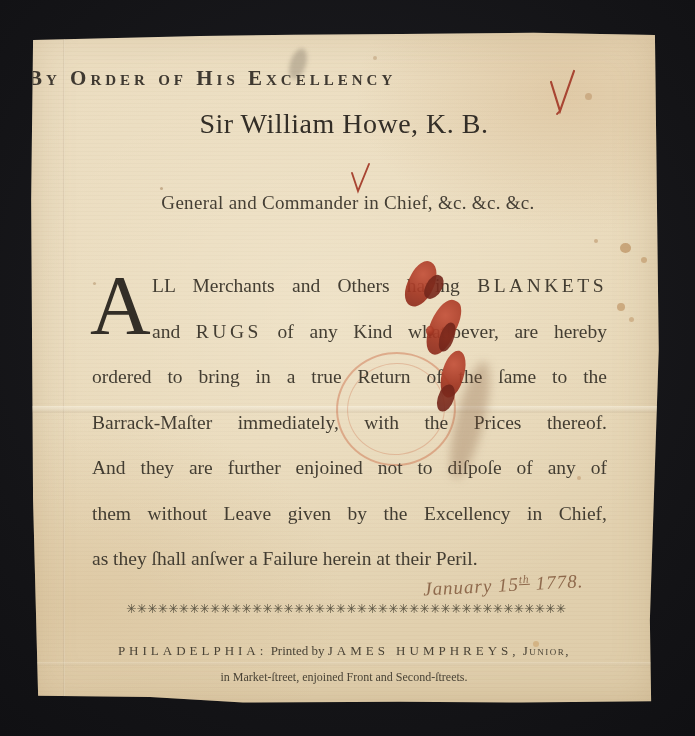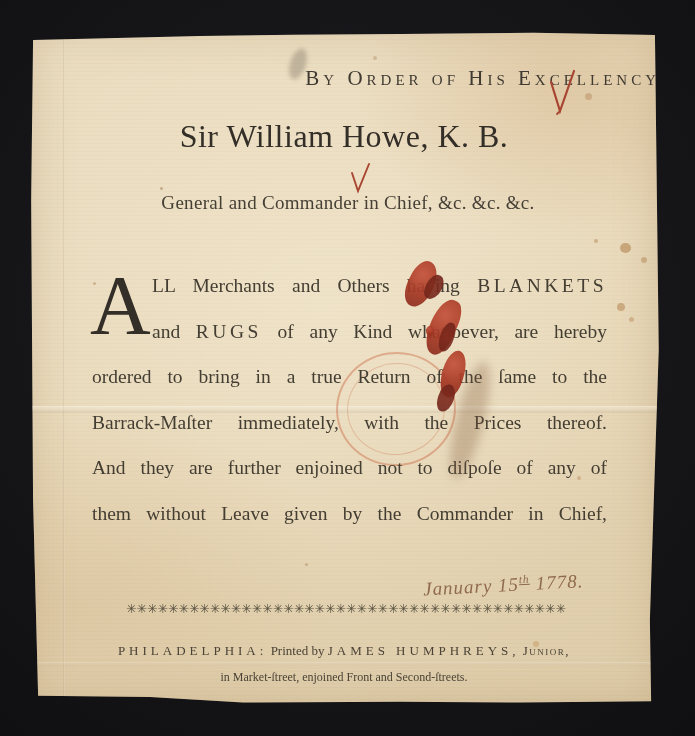--- a/index.html
+++ b/index.html
@@ -28,26 +28,26 @@
     background:linear-gradient(90deg, rgba(120,95,65,0.16), rgba(255,250,235,0.25));}
   .crease-h{position:absolute;left:0;top:380px;width:100%;height:7px;
     background:linear-gradient(180deg, rgba(255,252,240,0.45), rgba(120,95,65,0.10));}
   .crease-h2{position:absolute;left:0;top:636px;width:100%;height:4px;
     background:linear-gradient(180deg, rgba(255,252,240,0.22), rgba(120,95,65,0.07));}
   .spot{position:absolute;border-radius:50%;}
   .smudge-gray{position:absolute;left:262px;top:22px;width:16px;height:32px;border-radius:50%;
     background:rgba(95,85,72,0.30);filter:blur(2px);transform:rotate(18deg);}
   
   .header-line{
-    position:absolute;left:0;top:40px;width:100%;text-align:right;
-    font-variant:small-caps;font-size:21px;letter-spacing:4px;color:#3f3931;
+    position:absolute;left:0;top:40px;width:100%;text-align:left;
+    font-variant:small-caps;font-size:21px;letter-spacing:4px;color:#3f3931;font-weight:bold;
   }
   .doc-title{
-    position:absolute;left:0;top:92px;width:100%;text-align:center;
-    font-size:32px;letter-spacing:0.5px;color:#332e27;
+    position:absolute;left:0;top:82px;width:100%;text-align:center;
+    font-size:28px;letter-spacing:0.5px;color:#332e27;
   }
   .doc-subtitle{
     position:absolute;left:4px;top:166px;width:100%;text-align:center;
     font-size:19px;letter-spacing:0.3px;color:#453f35;
   }
   .body-block{position:absolute;left:64px;top:237px;width:515px;z-index:2;}
   .dropcap{
     float:left;width:60px;height:91px;font-size:84px;line-height:86px;
     color:#332e27;text-indent:-2px;
   }
@@ -135,21 +135,22 @@
 
   <div class="doc-subtitle">General and Commander in Chief, &amp;c. &amp;c. &amp;c.</div>
 
   <div class="body-block">
     <div class="dropcap">A</div>
     <div class="bodyline"><span class="seg-r">LL Merchants and Others having </span><span class="seg-sp">BLANKETS</span></div>
     <div class="bodyline"><span class="seg-r">and </span><span class="seg-sp">RUGS</span><span class="seg-r"> of any Kind whatſoever, are hereby</span></div>
     <div class="bodyline"><span class="seg-r">ordered to bring in a true Return of the ſame to the</span></div>
     <div class="bodyline"><span class="seg-r">Barrack-Maſter immediately, with the Prices thereof.</span></div>
     <div class="bodyline"><span class="seg-r">And they are further enjoined not to diſpoſe of any of</span></div>
-    <div class="bodyline"><span class="seg-r">them without Leave given by the Commander in Chief,</span></div>
+    <div class="bodyline"><span class="seg-r">them without Leave given by the Excellency in Chief,</span></div>
+    <div class="bodyline lastline"><span class="seg-r">as they ſhall anſwer a Failure herein at their Peril.</span></div>
   </div>
 
   <svg class="check check1" width="32" height="48" viewBox="0 0 32 48">
     <path d="M5 14 L14 43 L28 3" fill="none" stroke="#a84532" stroke-width="2.2" stroke-linecap="round"></path>
     <path d="M14 43 L11 46" fill="none" stroke="#a84532" stroke-width="1.8" stroke-linecap="round"></path>
   </svg>
 
   <svg class="check check2" width="24" height="34" viewBox="0 0 24 34">
     <path d="M4 11 L10 29 L21 2" fill="none" stroke="#a84532" stroke-width="1.9" stroke-linecap="round"></path>
   </svg>

